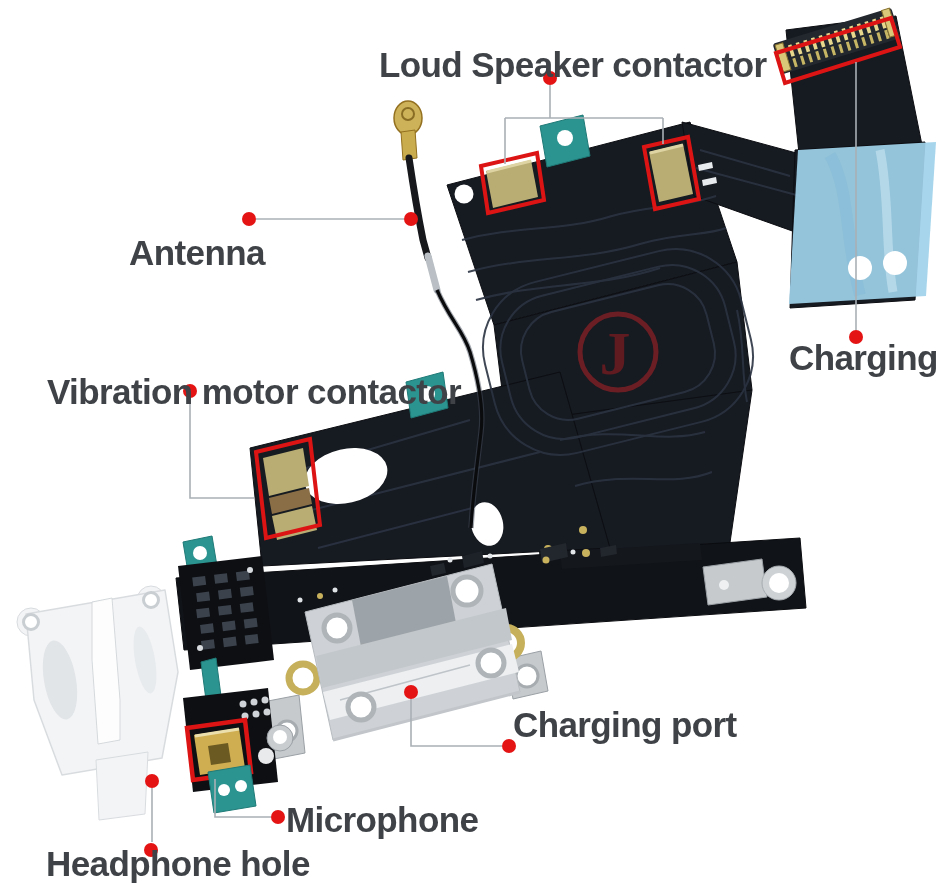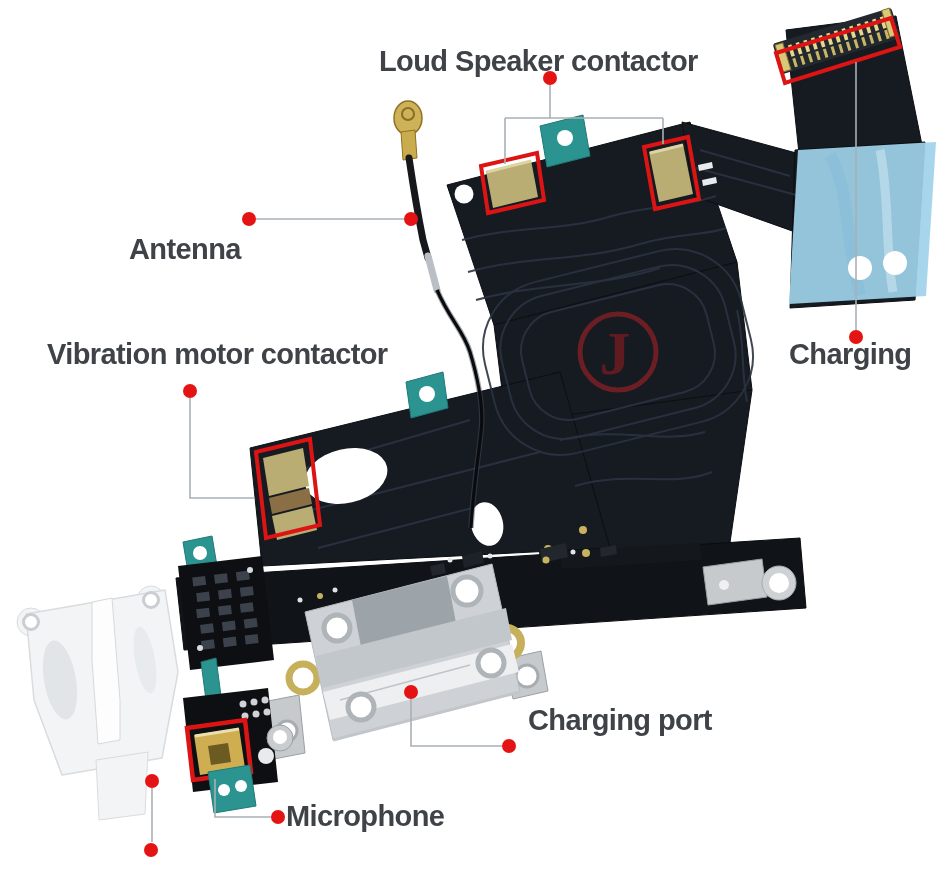--- a/index.html
+++ b/index.html
@@ -1,26 +1,26 @@
 <!DOCTYPE html>
 <html><head>
 <meta charset="utf-8">
 <style>
   html,body{margin:0;padding:0;background:#ffffff;}
   .stage{position:relative;width:946px;height:884px;background:#ffffff;overflow:hidden;
          font-family:"Liberation Sans",sans-serif;}
   .stage svg{position:absolute;left:0;top:0;}
-  .lbl{position:absolute;font-weight:700;font-size:29px;line-height:1.1;
+  .lbl{position:absolute;font-weight:700;font-size:35px;line-height:1.1;
        color:#3f4347;letter-spacing:-0.6px;white-space:nowrap;}
   #lbl-loudspeaker{left:379px;top:46px;}
   #lbl-antenna{left:129px;top:196px;margin-top:38px;}
-  #lbl-vibration{left:47px;top:339px;}
+  #lbl-vibration{left:47px;top:373px;}
   #lbl-connecter{left:789px;top:339px;}
   #lbl-charging{left:513px;top:702px;}
-  #lbl-charging .l1{margin-left:15px;}
+  #lbl-charging .l1{}
   #lbl-charging div{line-height:1.3;}
   #lbl-microphone{left:286px;top:801px;}
   #lbl-headphone{left:46px;top:845px;}
 </style>
 </head>
 <body>
 
 <div class="stage">
 
 <svg width="946" height="884" viewBox="0 0 946 884" xmlns="http://www.w3.org/2000/svg">
@@ -244,13 +244,14 @@
 </svg>
 
   <div class="lbl" id="lbl-loudspeaker">Loud Speaker contactor</div>
   <div class="lbl" id="lbl-antenna">Antenna</div>
   <div class="lbl" id="lbl-vibration">Vibration motor contactor</div>
   <div class="lbl" id="lbl-connecter">Charging</div>
   <div class="lbl" id="lbl-charging">
     <div class="l1">Charging port</div>
   </div>
   <div class="lbl" id="lbl-microphone">Microphone</div>
+  <div class="lbl" id="lbl-headphone">Headphone hole</div>
 </div>
 
 </body></html>

